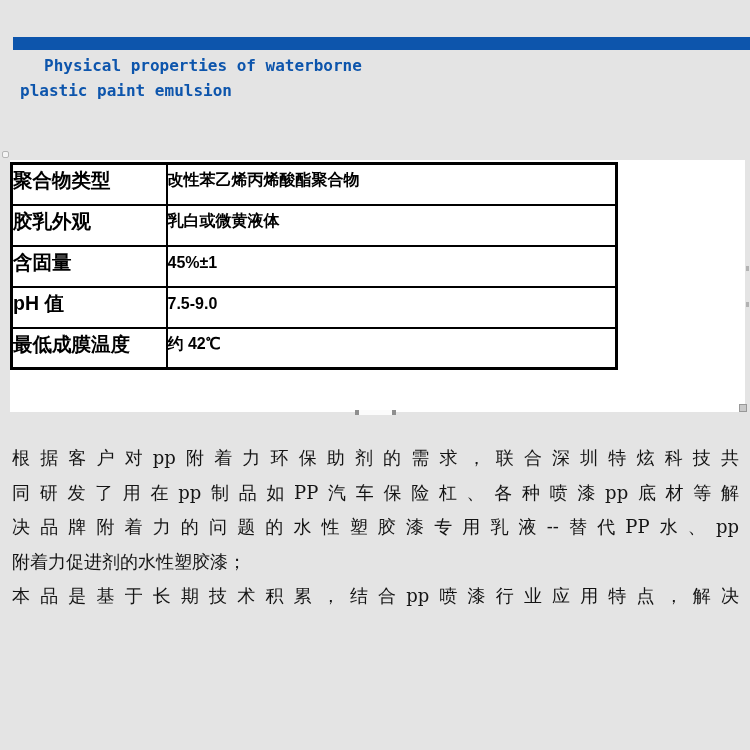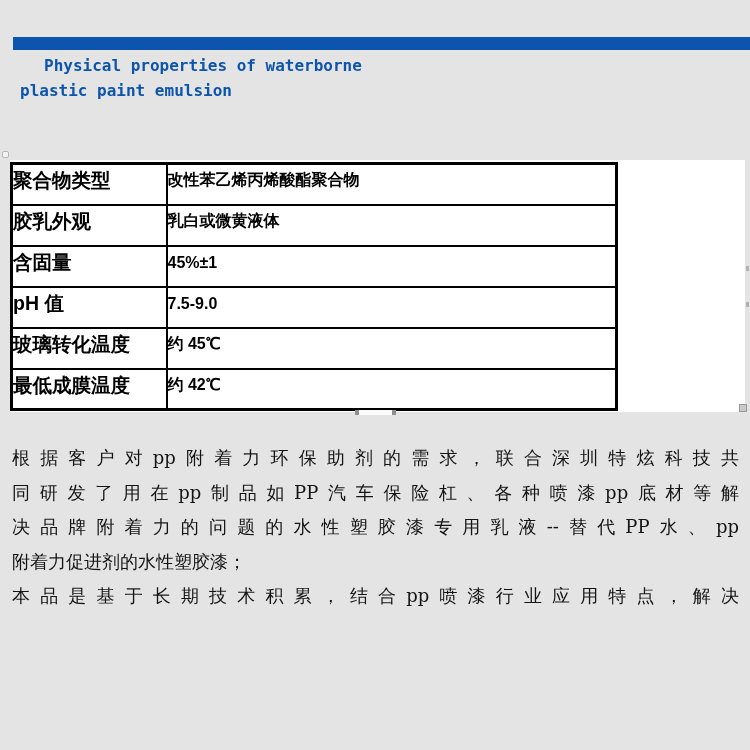--- a/index.html
+++ b/index.html
@@ -163,24 +163,20 @@
       </tr>
       <tr>
         <td class="lbl">含固量</td>
         <td class="val">45%±1</td>
       </tr>
       <tr>
         <td class="lbl">pH 值</td>
         <td class="val">7.5-9.0</td>
       </tr>
       <tr>
-        <td class="lbl">玻璃转化温度</td>
-        <td class="val">约 45℃</td>
-      </tr>
-      <tr>
         <td class="lbl">最低成膜温度</td>
         <td class="val">约 42℃</td>
       </tr>
     </tbody>
   </table>
 
   <div class="anchor-corner"></div>
   <div class="handle-bottom-center"></div>
   <div class="handle-bottom-right"></div>
   <div class="edge-tick t1"></div>

